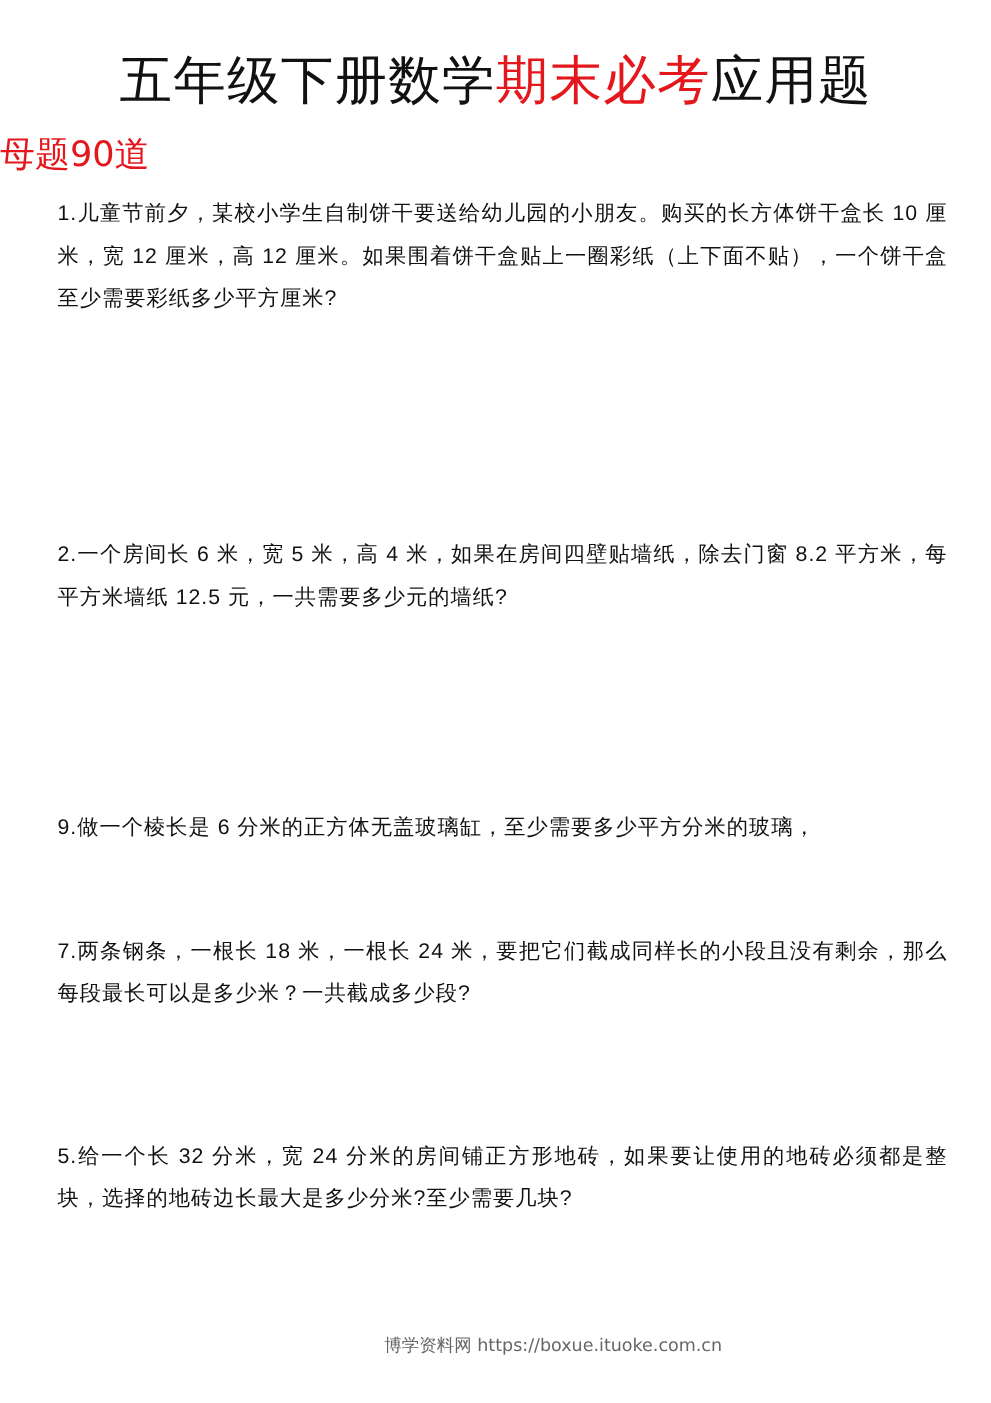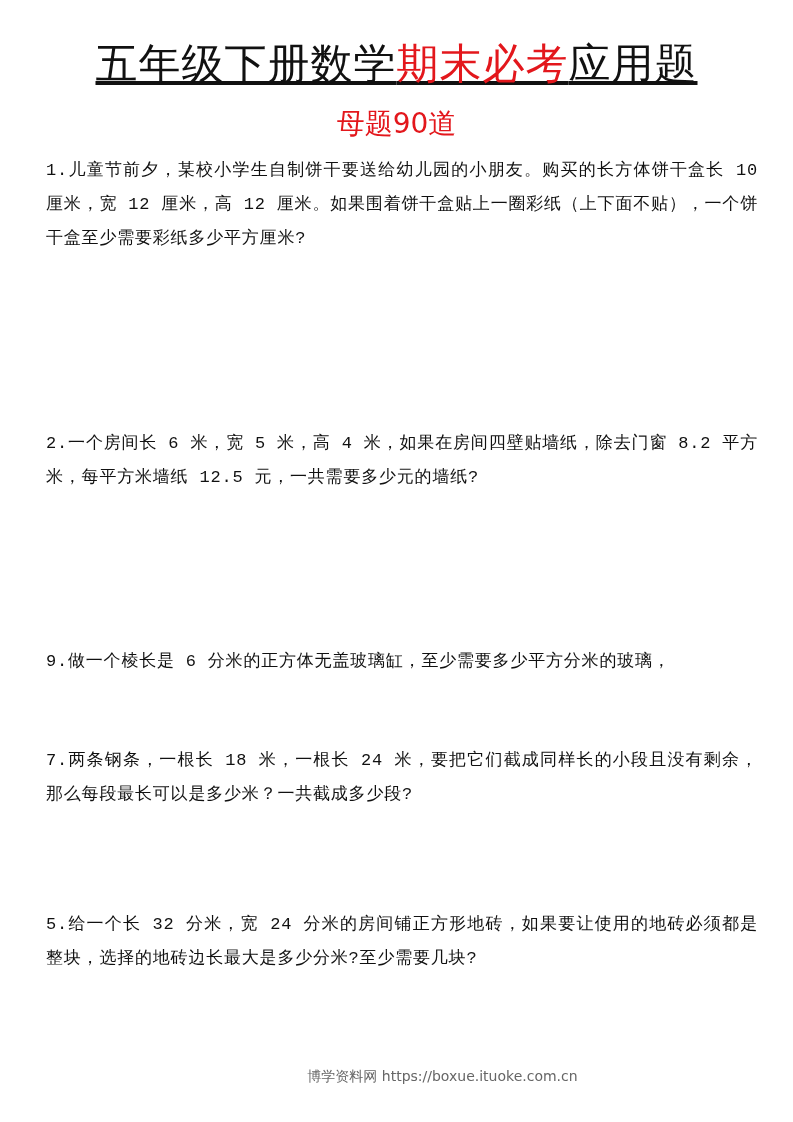--- a/index.html
+++ b/index.html
@@ -1,30 +1,30 @@
 <!DOCTYPE html>
 <html><head>
 <meta charset="utf-8">
 <style>
   html, body { margin: 0; padding: 0; background: #ffffff; }
   body { width: 793px; height: 1122px; position: relative; overflow: hidden; }
   .title {
     position: absolute; left: 0; width: 793px; top: 36px; text-align: center;
     font-family: "DejaVu Sans", "Liberation Sans", sans-serif;
-    font-size: 42px; line-height: 56px; color: #111111; letter-spacing: 1px; text-decoration: underline;
+    font-size: 42px; line-height: 56px; color: #111111; letter-spacing: 1px;
   }
   .title .red { color: #e3171c; }
   .subtitle {
-    position: absolute; left: 0; width: 793px; top: 104px; text-align: center;
+    position: absolute; left: 0; width: 793px; top: 104px; 
     font-family: "DejaVu Sans", "Liberation Sans", sans-serif;
     font-size: 28px; line-height: 40px; color: #e3171c;
   }
   .q {
     position: absolute; left: 46px; width: 712px;
-    font-family: Liberation Mono, monospace;
+    font-family: Liberation Sans, sans-serif;
     font-size: 17px; line-height: 34px; color: #111111;
     text-align: justify; text-align-last: left; letter-spacing: 0.8px;
   }
   .q1 { top: 154px; }
   .q2 { top: 427px; }
   .q3 { top: 645px; }
   .q4 { top: 744px; }
   .q5 { top: 908px; }
   .footer {
     position: absolute; left: 0; width: 793px; top: 1068px; text-align: center;

